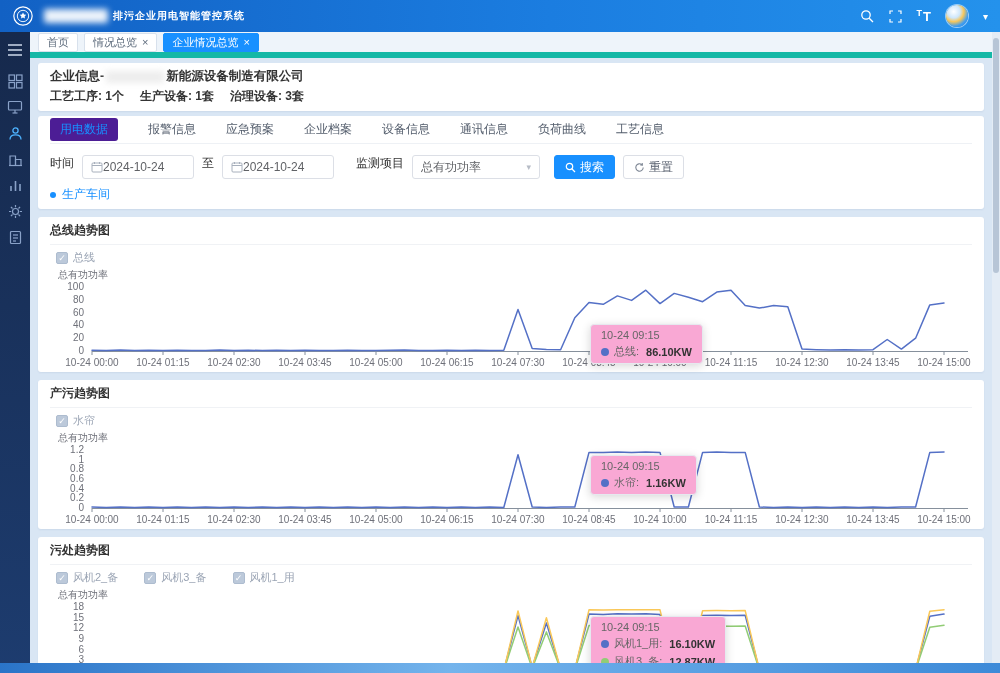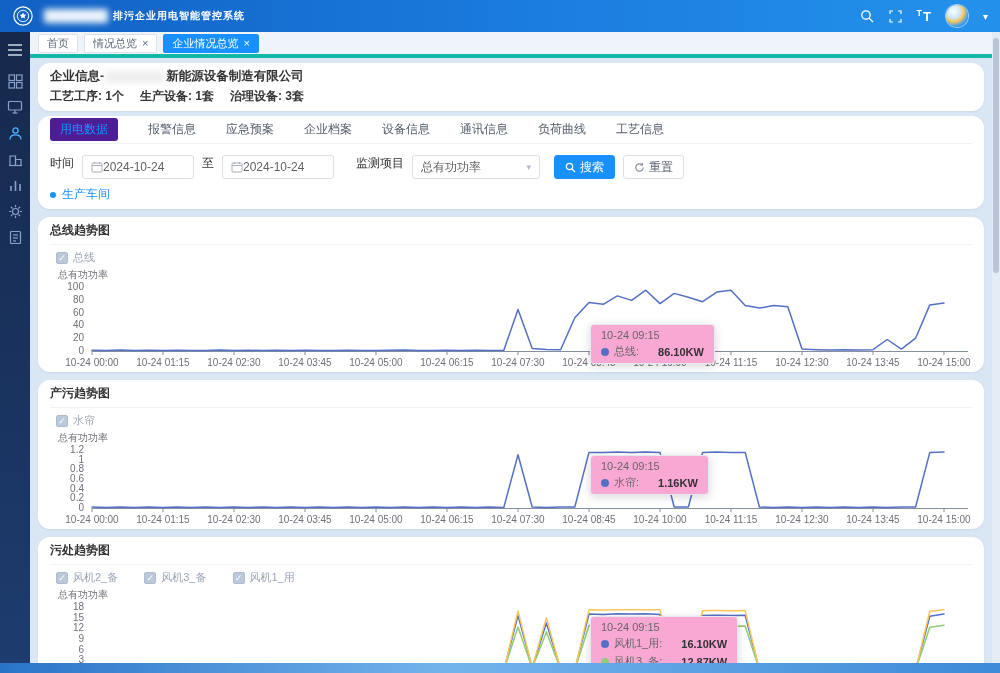--- a/index.html
+++ b/index.html
@@ -16,26 +16,26 @@
 .txtico{font-size:13px;font-weight:bold;color:#fff}
 .txtico i{font-style:normal;font-size:9px;align-self:flex-start;line-height:1;margin-right:1px}
 .avatar{width:22px;height:22px;border-radius:50%;background:radial-gradient(circle at 35% 30%,#ffffff 0%,#cfe7fb 30%,#f7c75a 48%,#3f9df0 70%,#2b7fd4 100%);box-shadow:0 0 0 1px rgba(255,255,255,.55);cursor:pointer}
 .hcaret{color:#fff;font-size:10px;cursor:pointer}
 
 .sidebar{position:absolute;left:0;top:32px;bottom:0;width:30px;background:linear-gradient(180deg,#16294c,#1d3c6f);display:flex;flex-direction:column;align-items:center;padding-top:10px;z-index:15}
 .sico{display:flex;align-items:center;justify-content:center;width:18px;height:16px;margin-bottom:10px;cursor:pointer}
 .burger{margin-bottom:15px}
 
 .main{position:absolute;left:30px;top:32px;right:8px;bottom:0;overflow:hidden}
-.chips{height:26px;background:#eef4fa;border-bottom:4px solid #14b8a6;display:flex;align-items:center;gap:6px;padding:0 8px}
+.chips{height:26px;background:#eef4fa;border-bottom:6px solid #14b8a6;display:flex;align-items:center;gap:6px;padding:0 8px}
 .chip{display:inline-flex;align-items:center;gap:5px;font-size:11px;color:#5d6b7c;background:#fff;border:1px solid #d8e1ec;border-radius:2px;padding:3px 8px;cursor:pointer;line-height:1}
 .chip .x{font-style:normal;font-size:11px;line-height:1;cursor:pointer}
 .chip.active{background:#1890ff;border-color:#1890ff;color:#fff}
 .content{padding:5px 8px 0}
-.card{background:#fff;border-radius:12px;box-shadow:0 1px 2px rgba(30,60,110,.07)}
+.card{background:#fff;border-radius:3px;box-shadow:0 1px 2px rgba(30,60,110,.07)}
 .info-card{padding:5px 12px 6px}
 .info-title{font-size:12.5px;font-weight:bold;color:#333;display:flex;align-items:center}
 .name-redact{width:58px;height:12px;margin:0 2px;background:#ededed}
 .info-stats{margin-top:3px;font-size:12px;font-weight:bold;color:#333;display:flex;gap:16px}
 .panel{margin-top:5px;padding:0 12px 6px}
 .ntabs{display:flex;gap:30px;align-items:center;height:28px;border-bottom:1px solid #eef1f5}
 .ntab{font-size:12px;color:#525c6b;cursor:pointer;white-space:nowrap}
 .ntab.active{color:#1890ff;background:#4c1d95;padding:3px 10px;border-radius:3px}
 .filters{display:flex;align-items:flex-start;gap:8px;margin-top:11px;font-size:12px;color:#333}
 .ml{margin-left:14px}
@@ -54,21 +54,21 @@
 .cb{width:12px;height:12px;background:#bcc9da;border:1px solid #adbccf;border-radius:2px;color:#fff;font-size:9px;line-height:11px;text-align:center;display:inline-block}
 .lgt{font-size:11px;color:#9aa4b4}
 .ytitle{font-size:10px;color:#6e7079;margin:3px 0 0 8px}
 .chart-wrap{position:relative}
 .chart{width:100%}
 .chart svg{display:block}
 .tip{position:absolute;left:540px;background:#f9a8d4;border:1px solid #e6e9ef;border-radius:4px;box-shadow:0 2px 10px rgba(0,0,0,.16);padding:4px 10px;font-size:11px;color:#666;white-space:nowrap;z-index:8;pointer-events:none}
 .tip0{top:42px}.tip1{top:10px}.tip2{top:14px}
 .tip-t{margin-bottom:2px}
 .tip-r{display:flex;align-items:center;gap:5px;margin-top:3px}
-.tip-r b{color:#333;margin-left:14px}
+.tip-r b{color:#333;margin-left:2px}
 .dot2{width:8px;height:8px;border-radius:50%;display:inline-block;background:#5470c6}
 
 .vscroll{position:absolute;right:0;top:32px;bottom:10px;width:8px;background:#e4ecf5;z-index:18}
 .vthumb{position:absolute;top:6px;left:1px;width:6px;height:235px;border-radius:3px;background:#b7c5d6;cursor:pointer}
 .footband{position:absolute;left:0;right:0;bottom:0;height:10px;background:linear-gradient(90deg,#2a74c8,#74b4ec 45%,#3d8ad8);z-index:16}
 </style>
 </head>
 <body>
 
 <header class="hdr">

